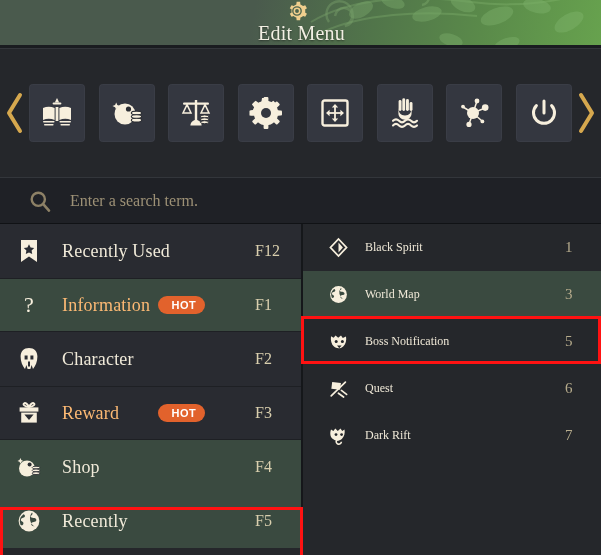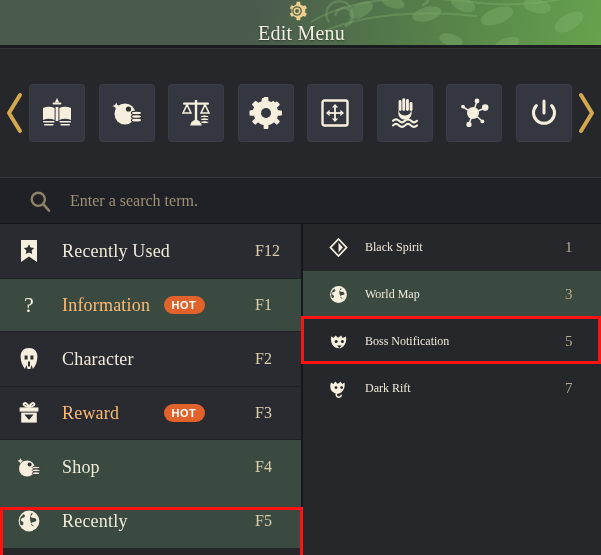--- a/index.html
+++ b/index.html
@@ -74,21 +74,21 @@
   .row.dark{background:#292b31;}
   .row.green{background:#3a4a40;}
   .row.sep{border-top:1px solid #1e2024;border-bottom:1px solid #1e2024;}
   .row-ico{width:34px;flex:0 0 34px;margin-left:12px;display:flex;align-items:center;justify-content:center;}
   .row-ico svg{width:26px;height:26px;}
   .row-label{flex:1;margin-left:16px;font-size:18px;color:#f0ead9;letter-spacing:.2px;}
   .row-label.hotname{color:#fdba74;}
   .hot-badge{
     background:#e2622c;color:#fff;font-size:11px;font-weight:bold;
     font-family:"Liberation Sans",sans-serif;
-    padding:3px 9px 3px 8px;border-radius:9px;letter-spacing:.4px;margin-right:10px;
+    padding:3px 9px 3px 14px;border-radius:9px;letter-spacing:.4px;margin-right:10px;
   }
   .row-key{width:46px;flex:0 0 46px;text-align:left;font-size:16px;color:#d9cfae;margin-left:40px;}
 
   
   .rrow{
     position:relative;display:flex;align-items:center;height:47px;
     background:#25272b;box-sizing:border-box;cursor:pointer;
   }
   .rrow.sel{background:#3a4a40;}
   .rrow-ico{width:26px;flex:0 0 26px;margin-left:22px;display:flex;align-items:center;justify-content:center;}
@@ -406,20 +406,34 @@
             <path fill="#f7efdd" d="M3 5.2l2.6 1.6 2-2.4 2.6 2.4 2.8-2.4 1.8 2.6L18 5.4c.7 3.6-.2 7.6-2.8 10-2.6 2.4-6.6 2.6-9.2.2C3.4 13.4 2.4 9 3 5.2z"></path>
             <circle cx="8.2" cy="10.4" r="1.5" fill="#25272b"></circle>
             <circle cx="14.4" cy="10.4" r="1.5" fill="#25272b"></circle>
             <path fill="#25272b" d="M9 14.6h4.6l-2.3 2.6z"></path>
           </svg>
         </span>
         <span class="rrow-label">Boss Notification</span>
         <span class="rrow-num">5</span>
       </div>
 
+      <div class="rrow">
+        <span class="rrow-ico">
+          <svg viewBox="0 0 21 21">
+            <path fill="#f7efdd" d="M4.8 3.2l8.4 2.6-2 6.4-8.4-2.6z" transform="rotate(-10 9 7)"></path>
+            <g stroke="#f7efdd" stroke-width="1.7" stroke-linecap="round">
+              <line x1="3.2" y1="17.8" x2="17.4" y2="4.2"></line>
+              <line x1="13.4" y1="12.4" x2="18.6" y2="16.4"></line>
+              <line x1="10.4" y1="15.2" x2="15.6" y2="19"></line>
+            </g>
+          </svg>
+        </span>
+        <span class="rrow-label">Quest</span>
+        <span class="rrow-num">6</span>
+      </div>
 
       <div class="rrow">
         <span class="rrow-ico">
           <svg viewBox="0 0 21 21">
             <path fill="#f7efdd" d="M3 4.4l2.4 1.5 1.9-2.3 2.5 2.3 2.7-2.3 1.7 2.5 2.3-1.7c.7 3.4-.2 7.2-2.7 9.5-2.5 2.3-6.3 2.5-8.7.2C2.4 12.4 1.5 8.2 3 4.4z"></path>
             <circle cx="8" cy="9.6" r="1.4" fill="#25272b"></circle>
             <circle cx="13.6" cy="9.6" r="1.4" fill="#25272b"></circle>
             <path fill="none" stroke="#f7efdd" stroke-width="1.6" d="M13.4 16.8a2.6 2.6 0 11-1.2-2.4"></path>
           </svg>
         </span>

